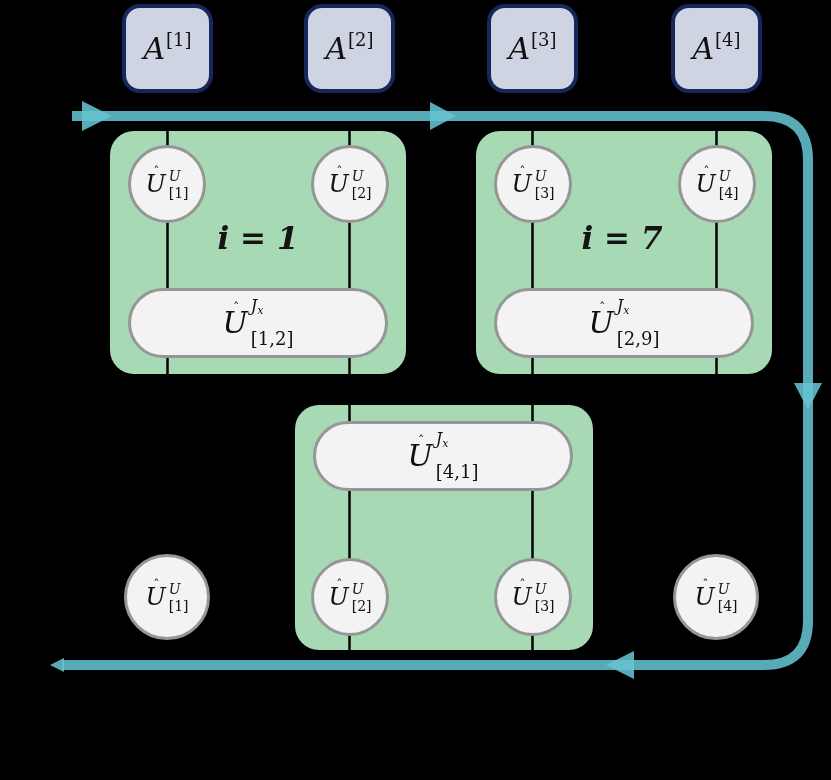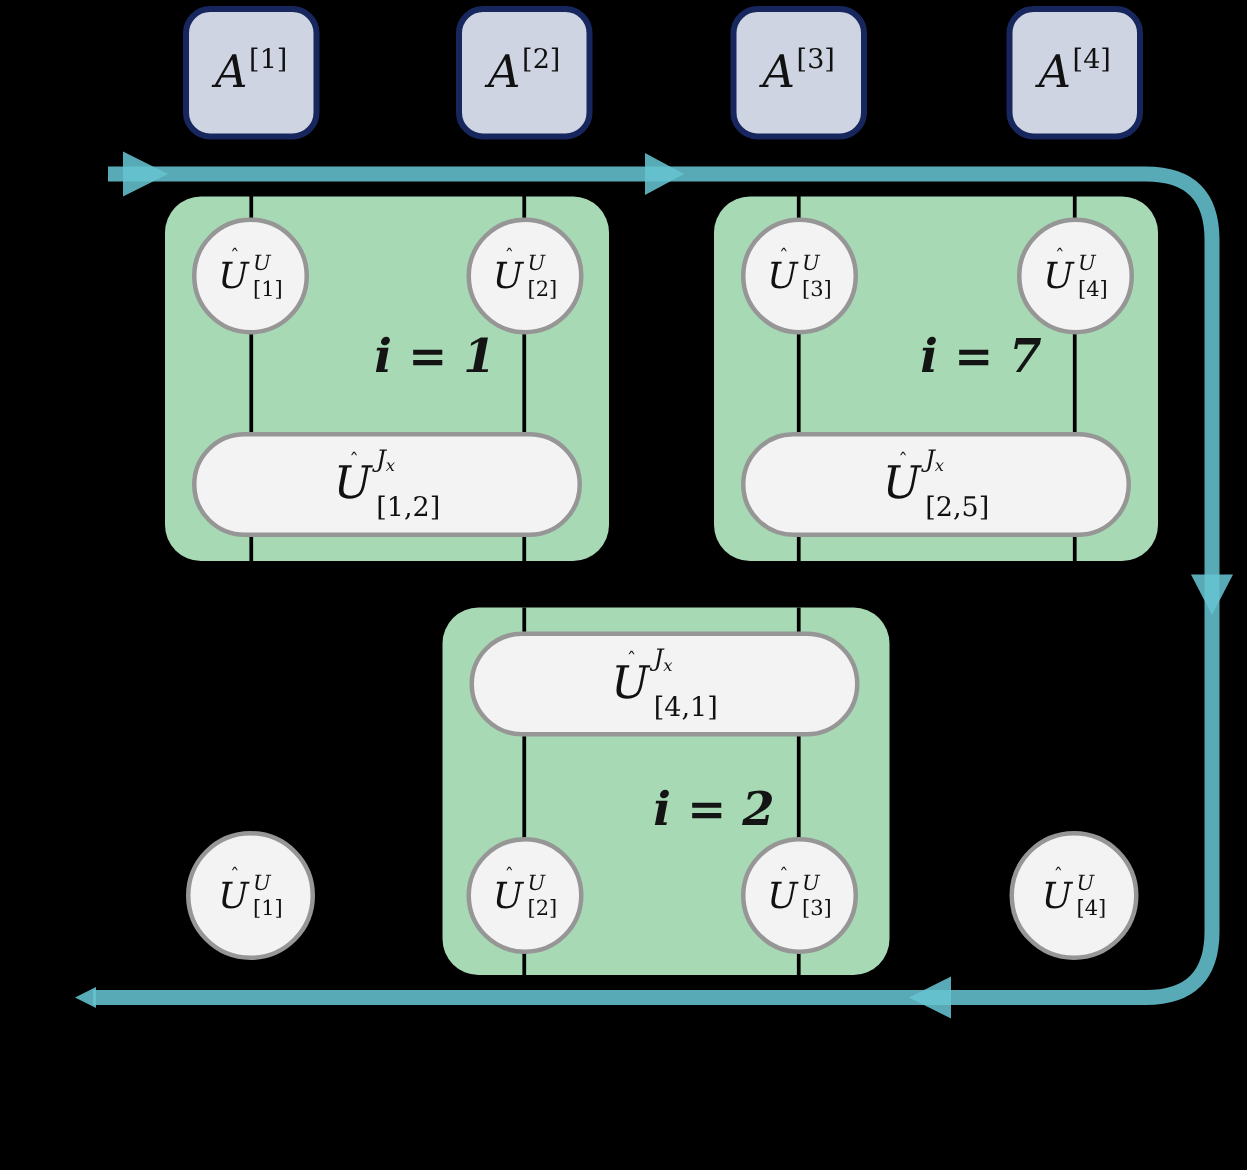--- a/index.html
+++ b/index.html
@@ -44,21 +44,21 @@
   .circ .mbase{font-size:24px;}
   .circ .ssup{font-size:14px;font-style:italic;line-height:1;}
   .circ .ssub{font-size:14px;font-style:normal;line-height:1;margin-top:3px;}
   .pill .mbase{font-size:30px;}
   .pill .ssup{font-size:16px;font-style:italic;line-height:1;display:inline-flex;align-items:baseline;}
   .pill .psup-x{font-size:11px;transform:translateY(3px);}
   .pill .ssub{font-size:18px;font-style:normal;line-height:1;margin-top:16px;}
   
   .ilabel{
     position:absolute;z-index:2;transform:translate(-50%,-50%);
-    font-style:italic;font-weight:bold;font-size:31px;color:#141414;white-space:pre;margin-left:32px;
+    font-style:italic;font-weight:bold;font-size:31px;color:#141414;white-space:pre;
   }
 </style>
 </head>
 <body>
 
 <div id="canvas">
 
   <div class="gbox" style="left:110px;top:131px;width:296px;height:243px"></div>
   <div class="gbox" style="left:476px;top:131px;width:296px;height:243px"></div>
   <div class="gbox" style="left:295px;top:405px;width:298px;height:245px"></div>
@@ -157,38 +157,37 @@
   </div>
   <div class="ilabel" style="left:622px;top:238px">i = 7</div>
   <div class="pill" style="left:494px;top:288px">
     <span class="math">
         <span class="bw"><span class="hat">ˆ</span><span class="mbase">U</span></span>
         <span class="stack">
           <span class="ssup">
             <span>J</span>
             <span class="psup-x">x</span>
           </span>
-          <span class="ssub">[2,5]</span>
+          <span class="ssub">[2,9]</span>
         </span>
       </span>
   </div>
 
   <div class="pill" style="left:313px;top:421px">
     <span class="math">
         <span class="bw"><span class="hat">ˆ</span><span class="mbase">U</span></span>
         <span class="stack">
           <span class="ssup">
             <span>J</span>
             <span class="psup-x">x</span>
           </span>
           <span class="ssub">[4,1]</span>
         </span>
       </span>
   </div>
-  <div class="ilabel" style="left:444px;top:540px">i = 2</div>
   <div class="circ d78" style="left:311px;top:558px">
     <span class="math">
         <span class="bw"><span class="hat">ˆ</span><span class="mbase">U</span></span>
         <span class="stack">
           <span class="ssup">U</span>
           <span class="ssub">[2]</span>
         </span>
       </span>
   </div>
   <div class="circ d78" style="left:494px;top:558px">

